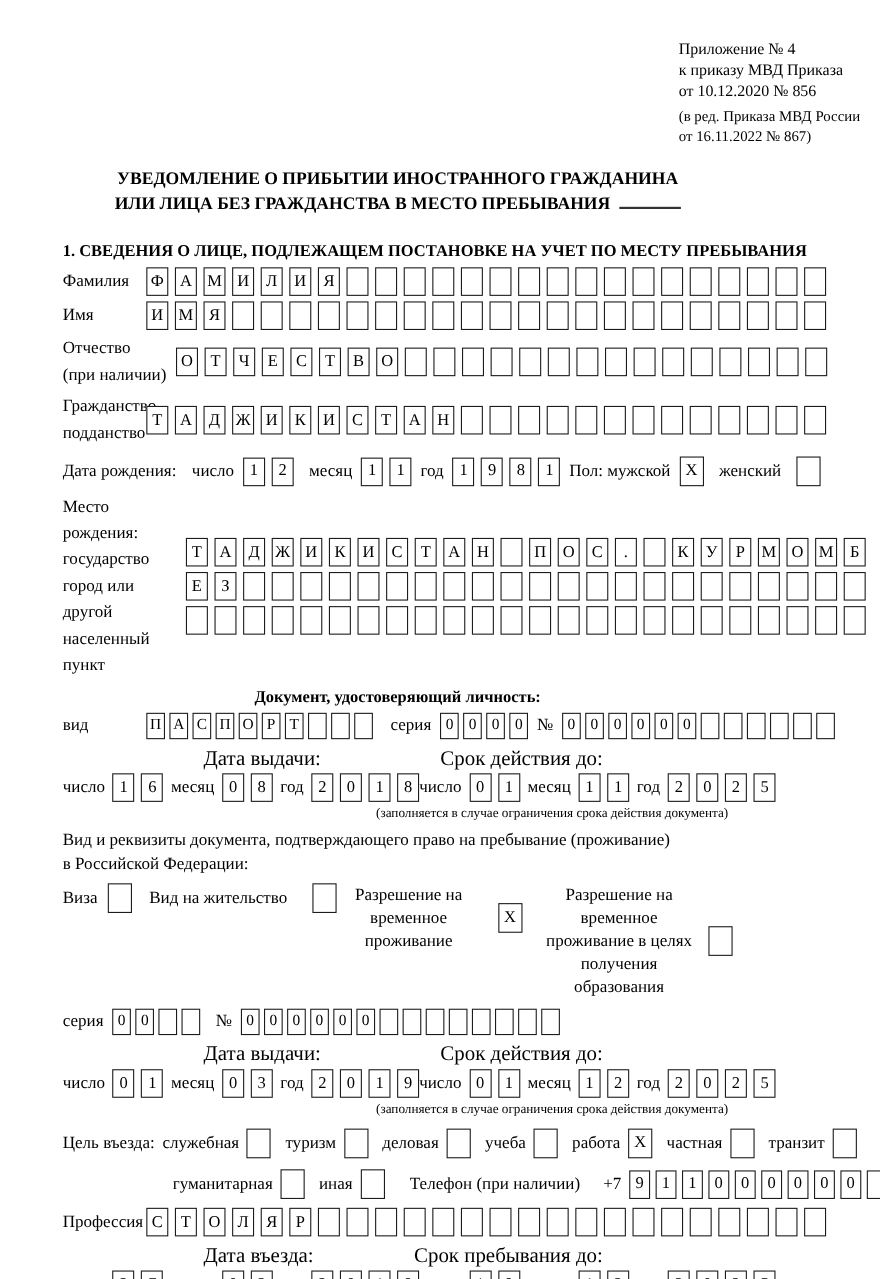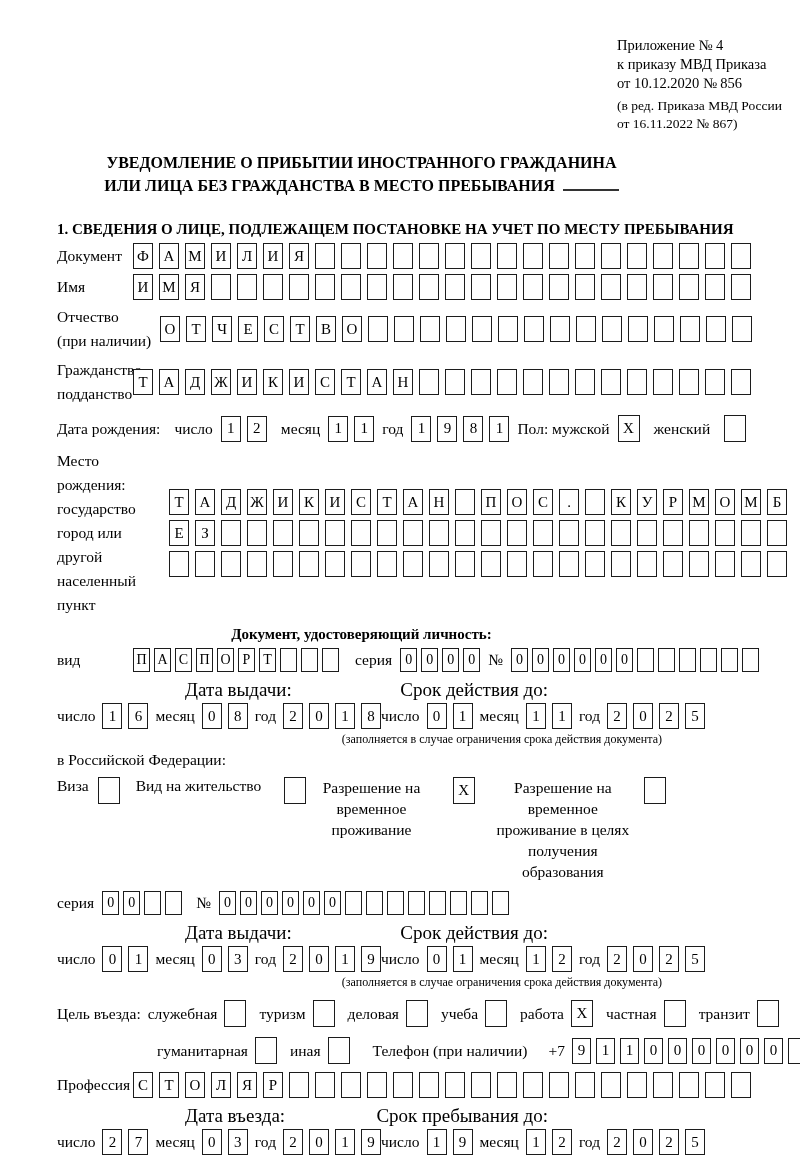--- a/index.html
+++ b/index.html
@@ -36,21 +36,21 @@
 
   .dghead{display:flex;font-size:19px;margin-top:7px;}
   .dghead .h1{margin-left:128px;} .dghead .h2{margin-left:auto;margin-right:118px;}
   .dgrow{display:flex;align-items:center;margin-top:2px;}
   .dg{display:flex;align-items:center;gap:7px;}
   .dgrow .right{margin-left:auto;margin-right:6px;}
   .note{font-size:12px;text-align:right;margin-top:3px;padding-right:4px;}
 
   .plain{margin-top:8px;}
   .opts{display:flex;align-items:flex-start;margin-top:8px;}
-  .opt{display:flex;align-items:flex-start;gap:9px;margin-right:16px;}
+  .opt{display:flex;align-items:center;gap:9px;margin-right:16px;}
   .opt .txt{text-align:center;line-height:21px;}
   .purp{display:flex;align-items:center;gap:7px;margin-top:10px;flex-wrap:nowrap;}
   .purp .sp{margin-left:6px;}
 </style>
 </head>
 <body>
 
 <div class="page">
 
   <div class="apphdr">
@@ -64,21 +64,21 @@
   </div>
 
   <div class="title">
     <div>УВЕДОМЛЕНИЕ О ПРИБЫТИИ ИНОСТРАННОГО ГРАЖДАНИНА</div>
     <div><span>ИЛИ ЛИЦА БЕЗ ГРАЖДАНСТВА В МЕСТО ПРЕБЫВАНИЯ</span><span class="uline"></span></div>
   </div>
 
   <div class="sech">1. СВЕДЕНИЯ О ЛИЦЕ, ПОДЛЕЖАЩЕМ ПОСТАНОВКЕ НА УЧЕТ ПО МЕСТУ ПРЕБЫВАНИЯ</div>
 
   <div class="row">
-    <span class="lbl lw76">Документ</span>
+    <span class="lbl lw76">Фамилия</span>
     <span class="cells">
         <span class="cell">Ф</span>
         <span class="cell">А</span>
         <span class="cell">М</span>
         <span class="cell">И</span>
         <span class="cell">Л</span>
         <span class="cell">И</span>
         <span class="cell">Я</span>
         <span class="cell"></span>
         <span class="cell"></span>
@@ -391,20 +391,21 @@
       <span class="cells">
           <span class="cell">2</span>
           <span class="cell">0</span>
           <span class="cell">2</span>
           <span class="cell">5</span>
         </span>
     </div>
   </div>
   <div class="note">(заполняется в случае ограничения срока действия документа)</div>
 
+  <div class="plain">Вид и реквизиты документа, подтверждающего право на пребывание (проживание)</div>
   <div class="plain" style="margin-top:4px;">в Российской Федерации:</div>
 
   <div class="opts">
     <div class="opt">
       <span class="lbl">Виза</span>
       <span class="cells cb">
           <span class="cell"></span>
         </span>
     </div>
     <div class="opt">

